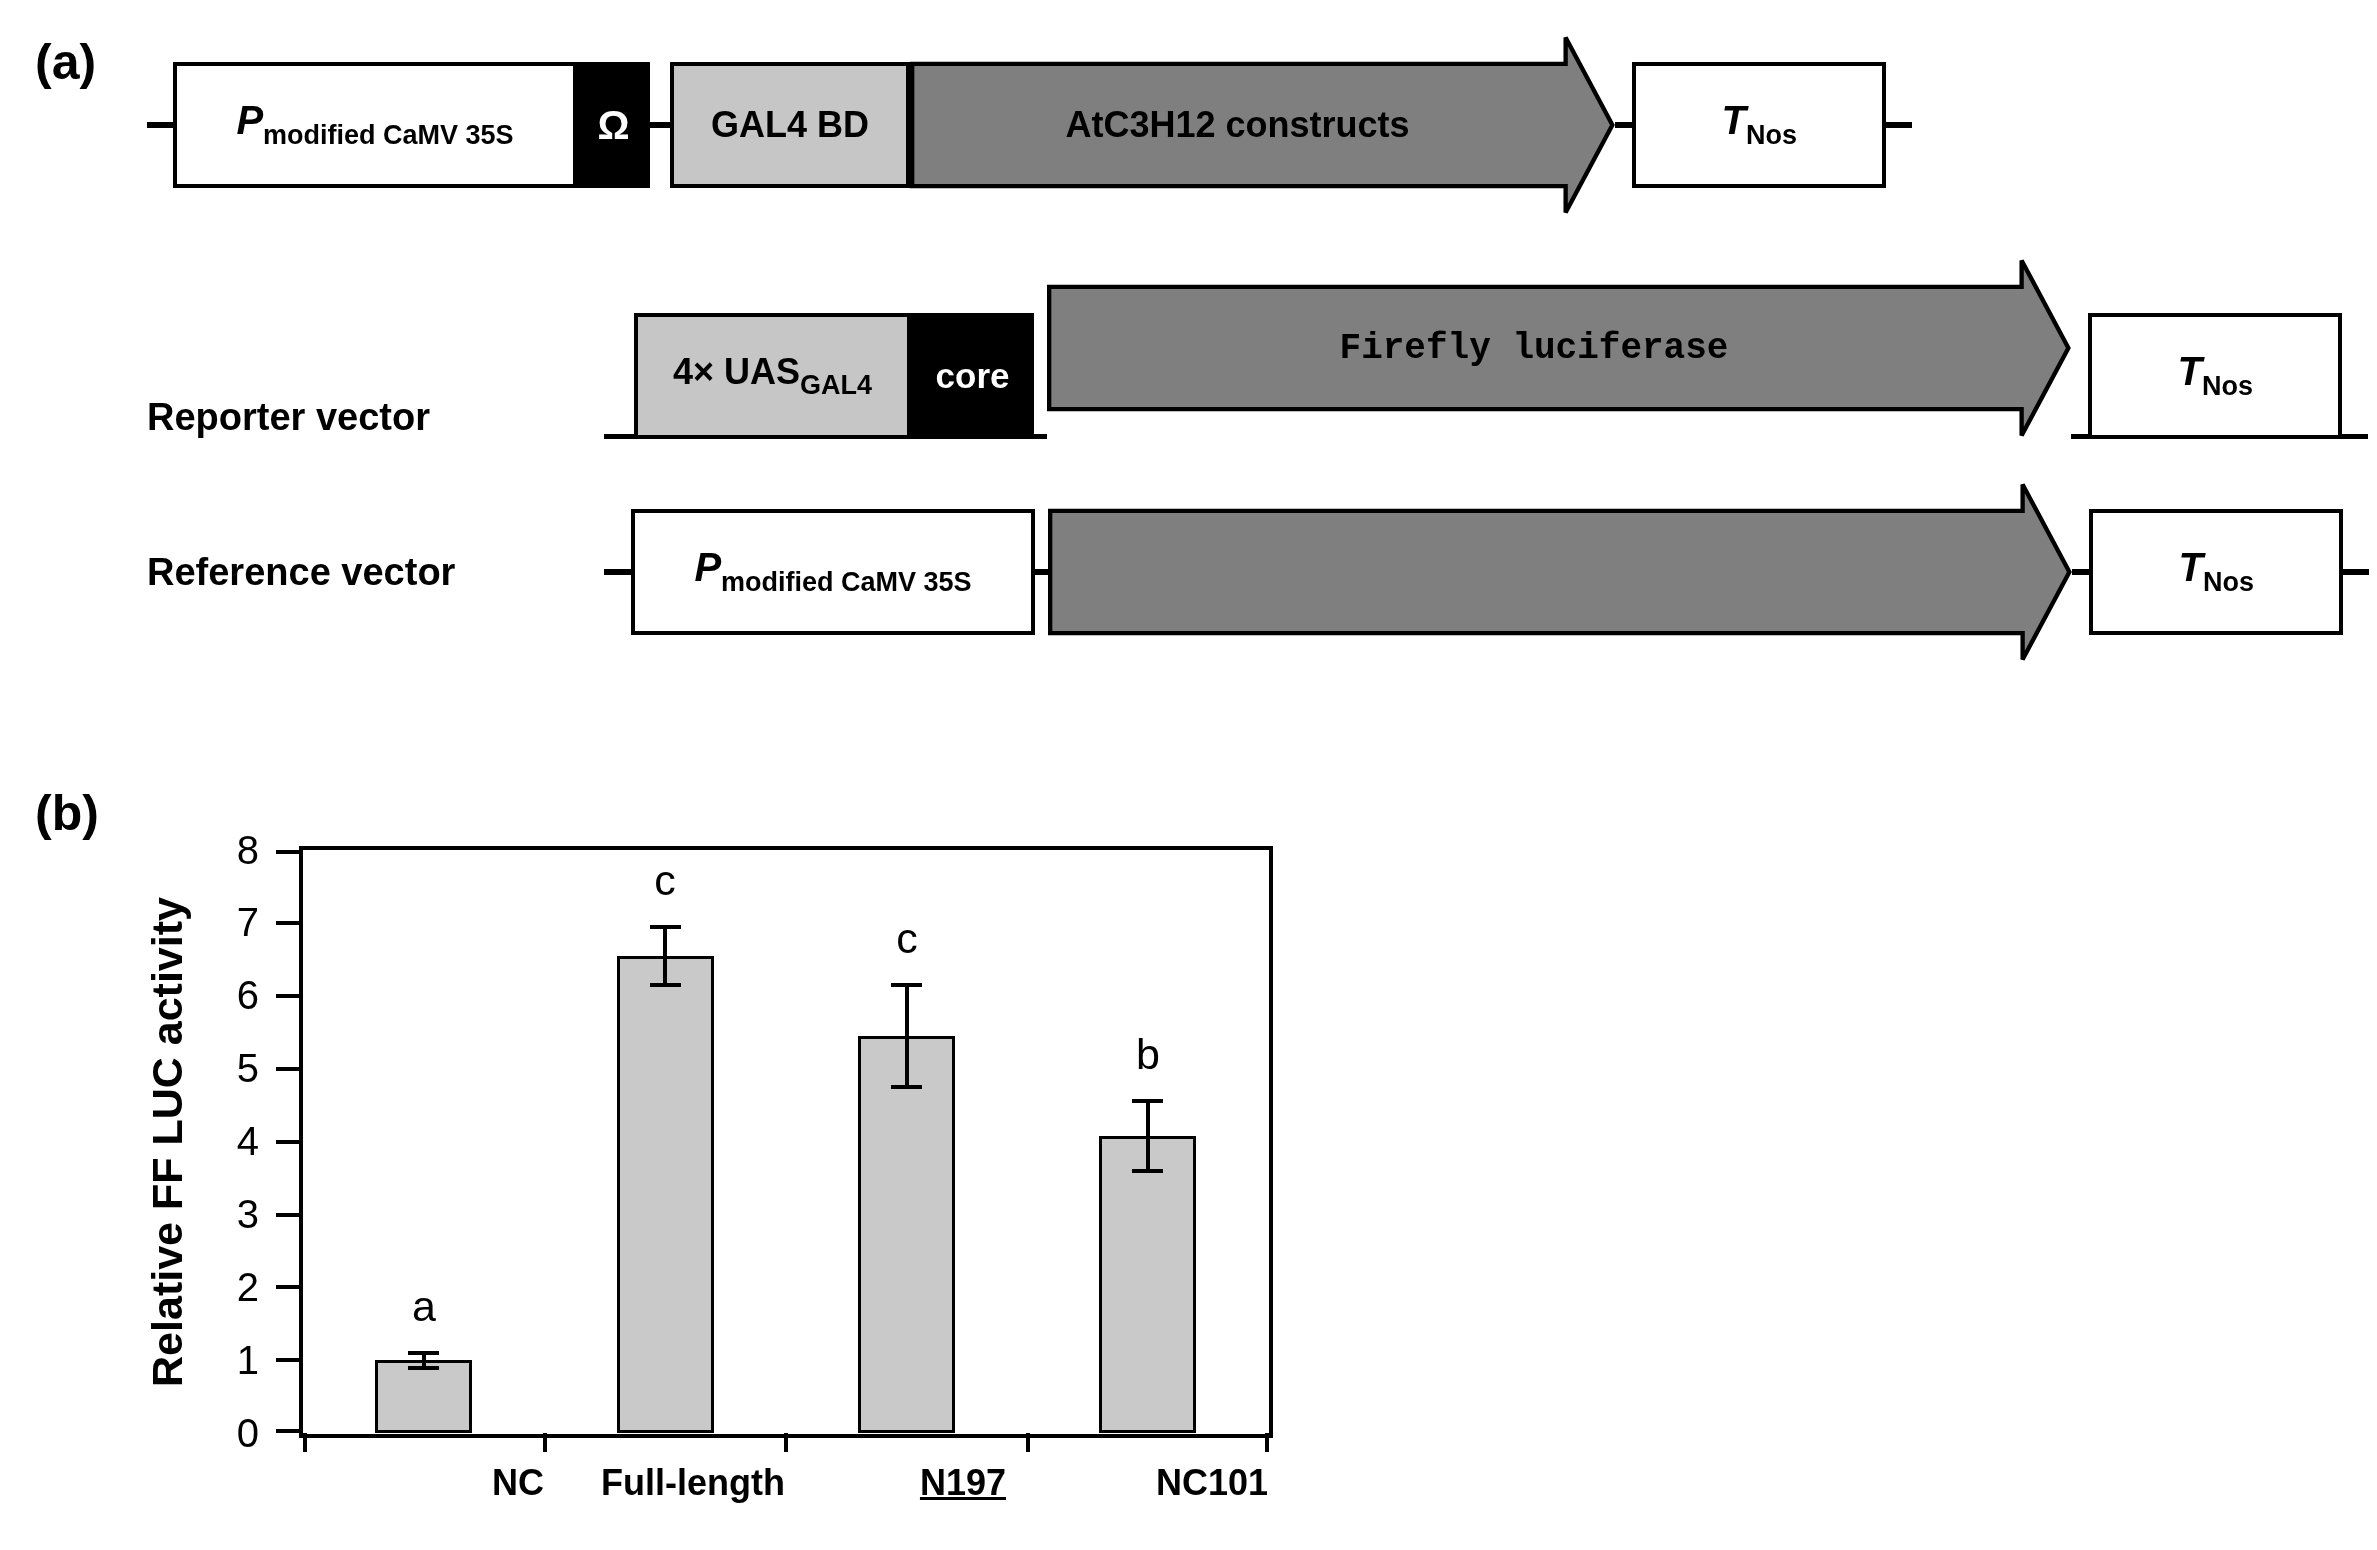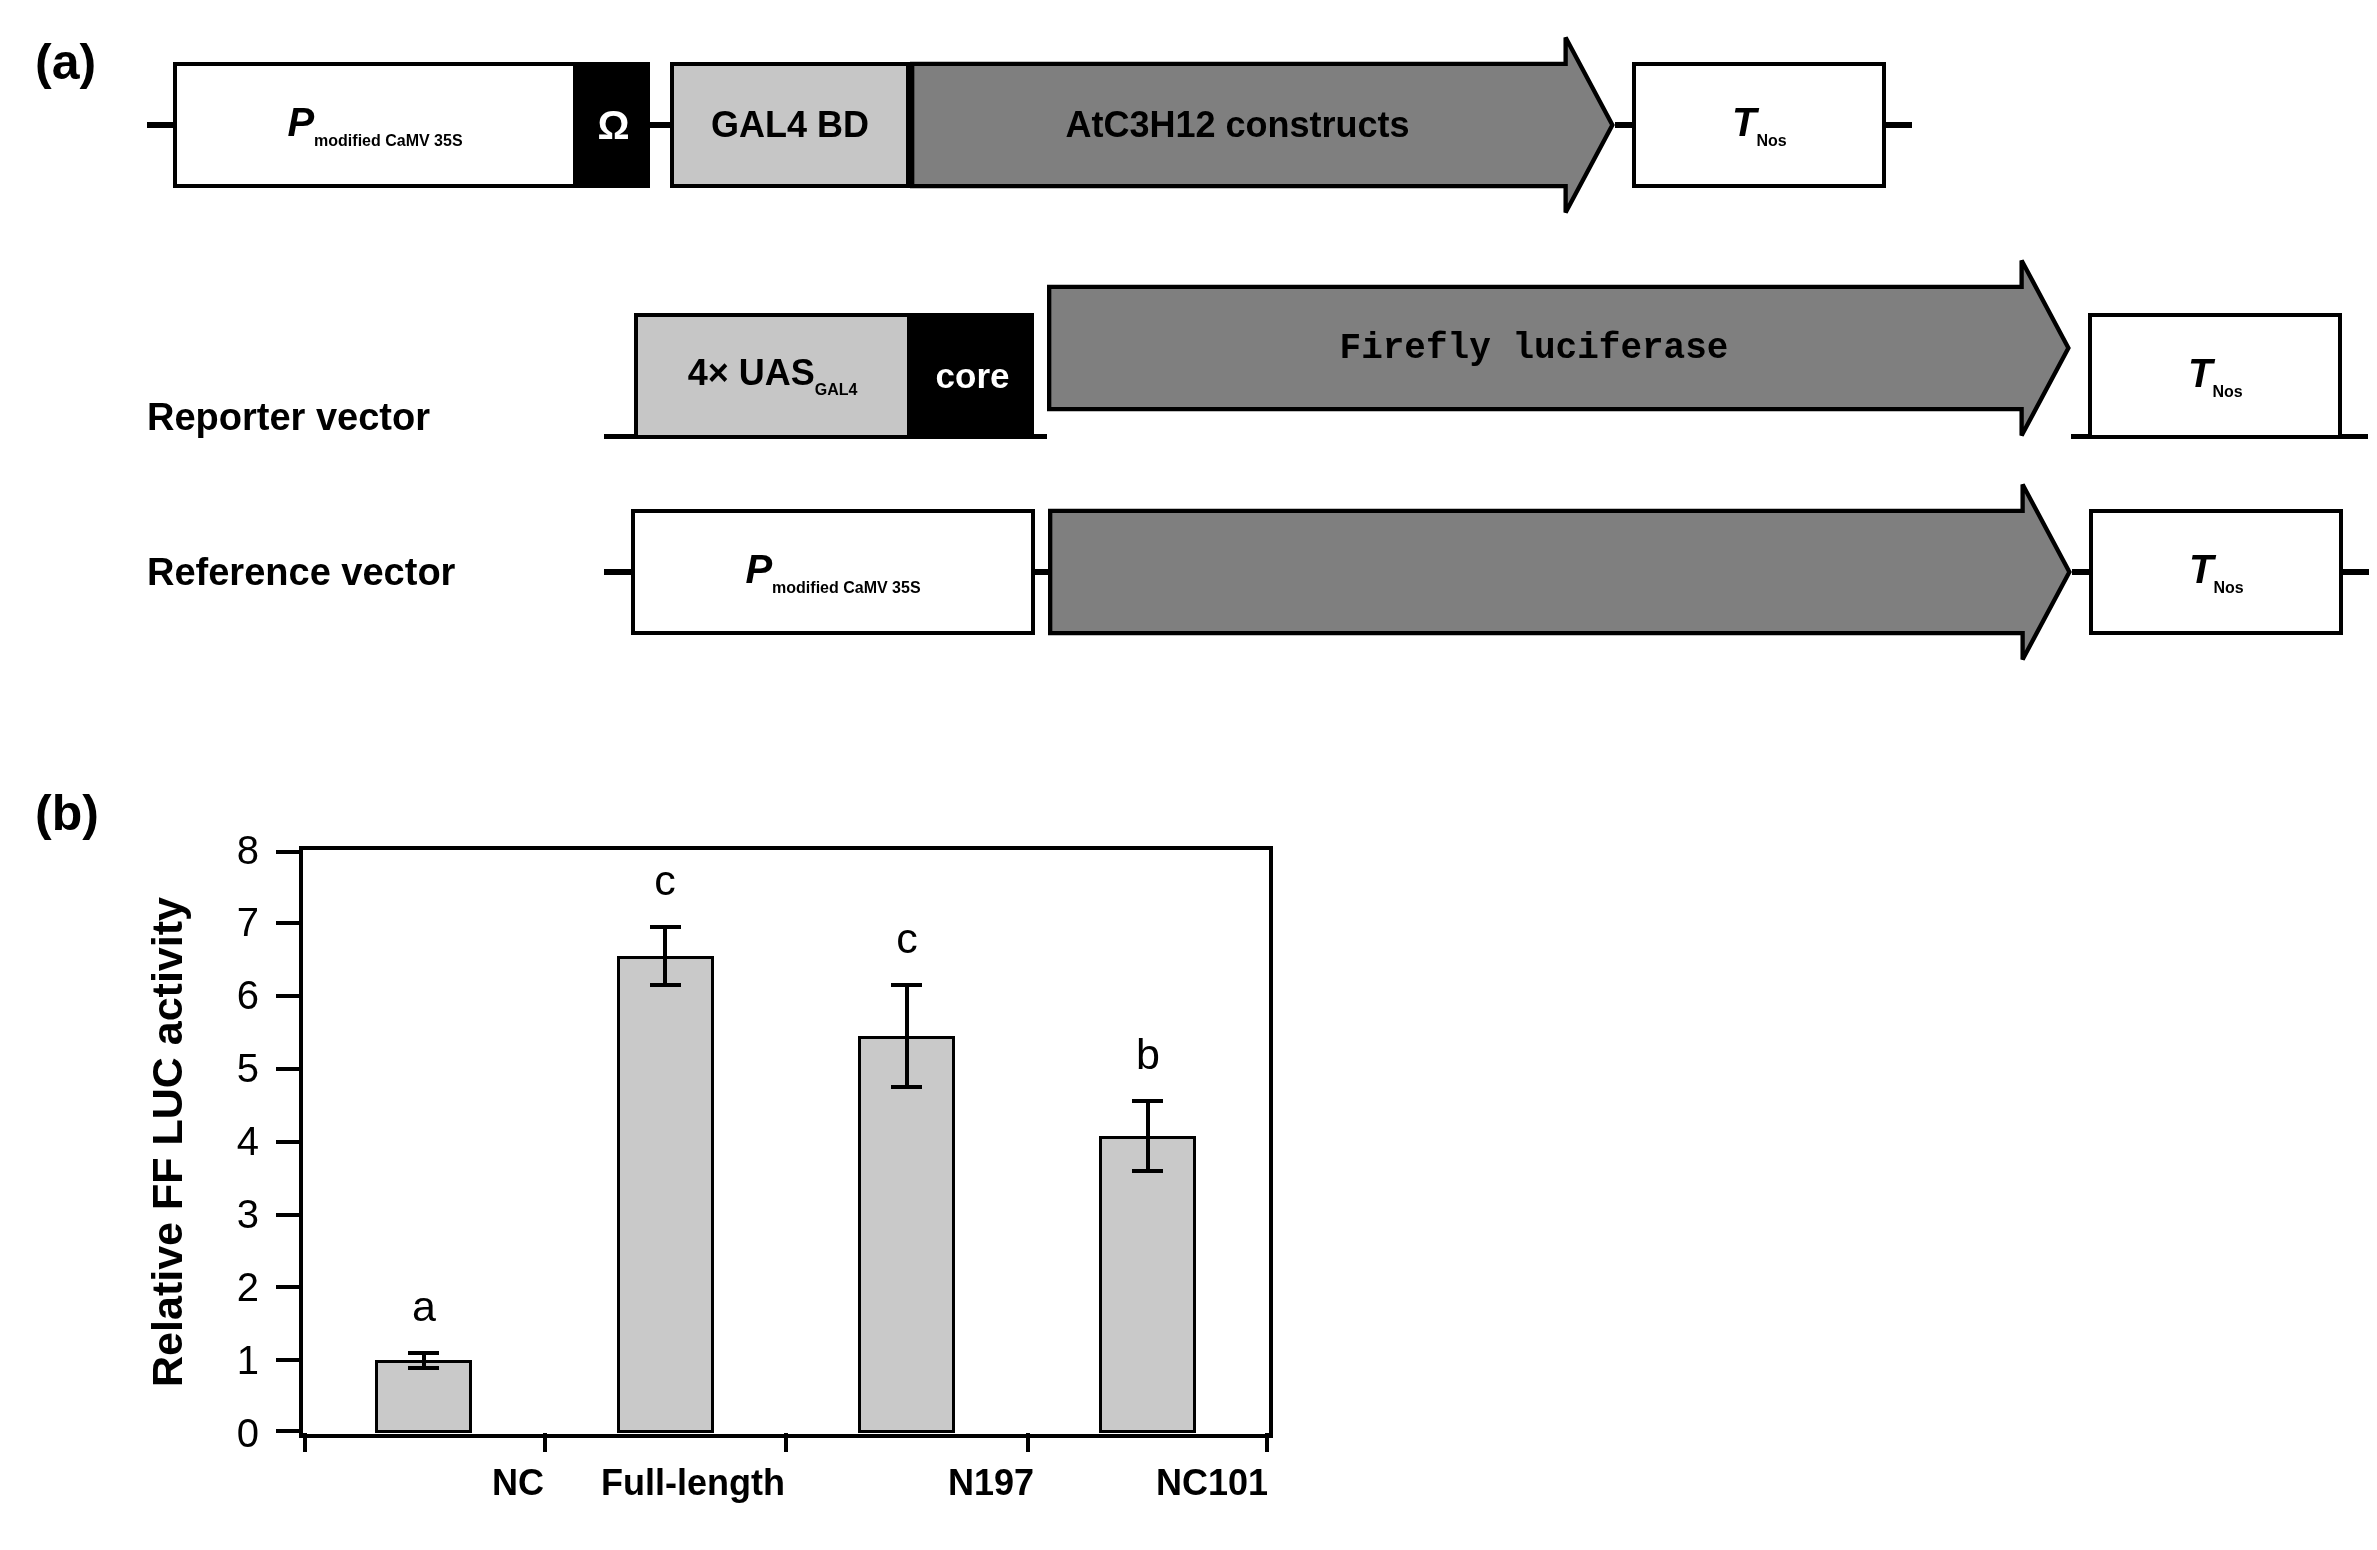--- a/index.html
+++ b/index.html
@@ -17,21 +17,21 @@
     height:126px; box-sizing:border-box; border:4.3px solid #000;
     display:flex; align-items:center; justify-content:center;
     font-weight:bold; flex:none; background:#fff;
   }
   .white-box { background:#ffffff; }
   .gray-box  { background:#c6c6c6; }
   .black-box { background:#000000; color:#ffffff; }
   .boxtext { display:inline-block; white-space:nowrap; }
   .main-i { font-size:40px; font-weight:bold; font-style:italic; }
   .main-r { font-size:36px; font-weight:bold; }
-  .sub    { font-size:16px; font-weight:bold; vertical-align:-10.4px; }
+  .sub    { font-size:27px; font-weight:bold; vertical-align:-10.4px; }
   .omega-glyph { font-size:40px; font-weight:bold; }
   .core-text   { font-size:35px; font-weight:bold; }
   .arrow-wrap { position:relative; height:182px; flex:none; }
   .arrow-wrap svg { display:block; }
   .arrow-label {
     position:absolute; top:28px; left:0; height:126px;
     display:flex; align-items:center; justify-content:center;
     font-size:36px; font-weight:bold; color:#000;
   }
 
@@ -144,21 +144,21 @@
       <div class="whisker" style="left: 360px; top: 77px; height: 58px; background: rgb(0, 0, 0);"></div>
       <div class="cap" style="left: 347px; top: 75px; background: rgb(0, 0, 0);"></div>
       <div class="cap" style="left: 347px; top: 133px; background: rgb(0, 0, 0);"></div>
       <div class="sig" style="left: 310px; width: 104px; top: 3.8px;">c</div>
       <div class="xcat" style="left: 241px; width: 241px; top: 612px;">Full-length</div>
       <div class="bar" style="left: 555px; top: 186px; width: 97px; height: 397px; background: rgb(201, 201, 201); border-color: rgb(0, 0, 0);"></div>
       <div class="whisker" style="left: 602px; top: 135px; height: 102px; background: rgb(0, 0, 0);"></div>
       <div class="cap" style="left: 588px; top: 133px; background: rgb(0, 0, 0);"></div>
       <div class="cap" style="left: 588px; top: 235px; background: rgb(0, 0, 0);"></div>
       <div class="sig" style="left: 552px; width: 104px; top: 62px;">c</div>
-      <div class="xcat" style="left: 490px; width: 241px; top: 612px;">N197</div>
+      <div class="xcat" style="left: 462px; width: 241px; top: 612px; text-decoration: underline;">N197</div>
       <div class="bar" style="left: 796px; top: 286px; width: 97px; height: 297px; background: rgb(201, 201, 201); border-color: rgb(0, 0, 0);"></div>
       <div class="whisker" style="left: 843px; top: 251px; height: 70px; background: rgb(0, 0, 0);"></div>
       <div class="cap" style="left: 829px; top: 249px; background: rgb(0, 0, 0);"></div>
       <div class="cap" style="left: 829px; top: 319px; background: rgb(0, 0, 0);"></div>
       <div class="sig" style="left: 793px; width: 104px; top: 178px;">b</div>
       <div class="xcat" style="left: 724px; width: 241px; top: 612px;">NC101</div>
       <div class="xtick" style="left: 0px; top: 583px; width: 3.5px; height: 19px;"></div>
       <div class="xtick" style="left: 240px; top: 583px; width: 3.5px; height: 19px;"></div>
       <div class="xtick" style="left: 481px; top: 583px; width: 3.5px; height: 19px;"></div>
       <div class="xtick" style="left: 723px; top: 583px; width: 3.5px; height: 19px;"></div>

